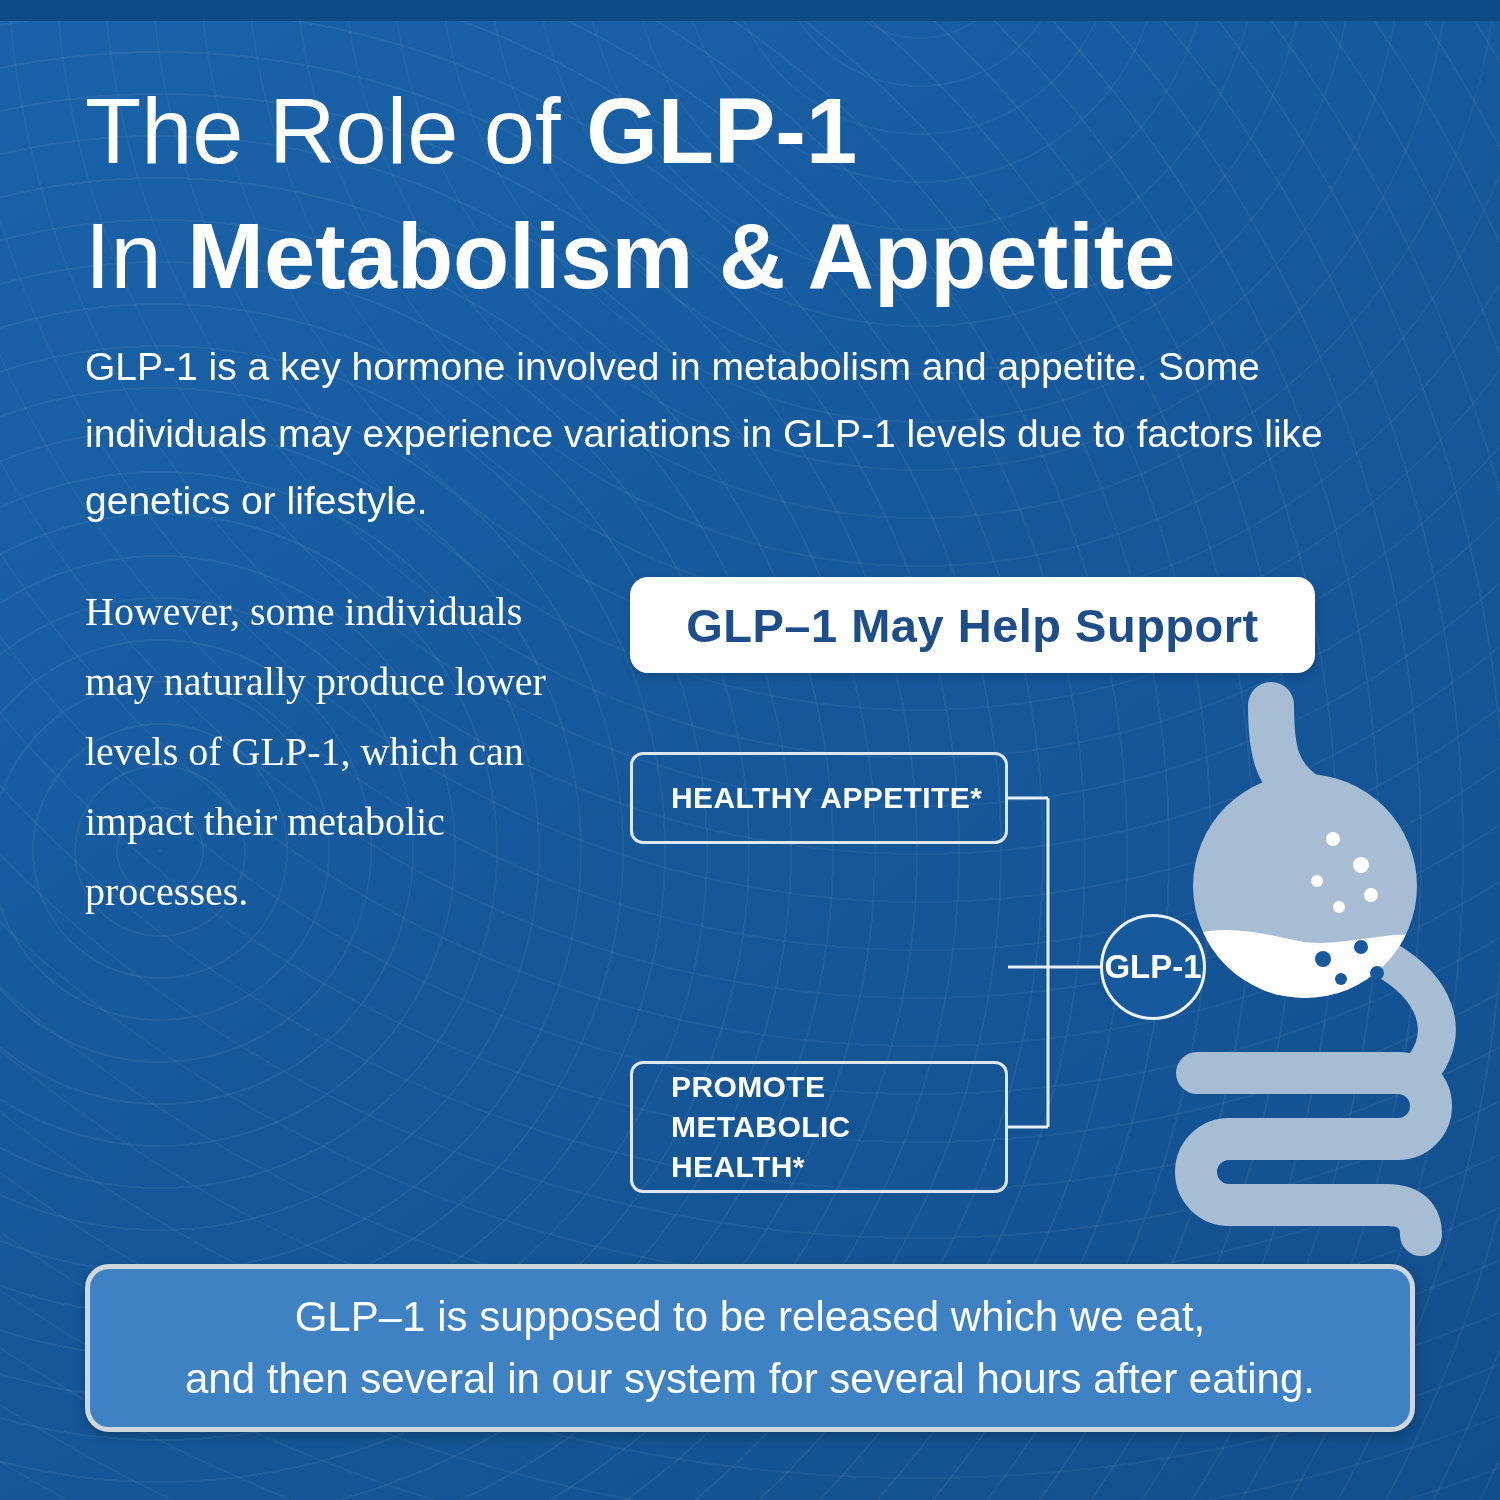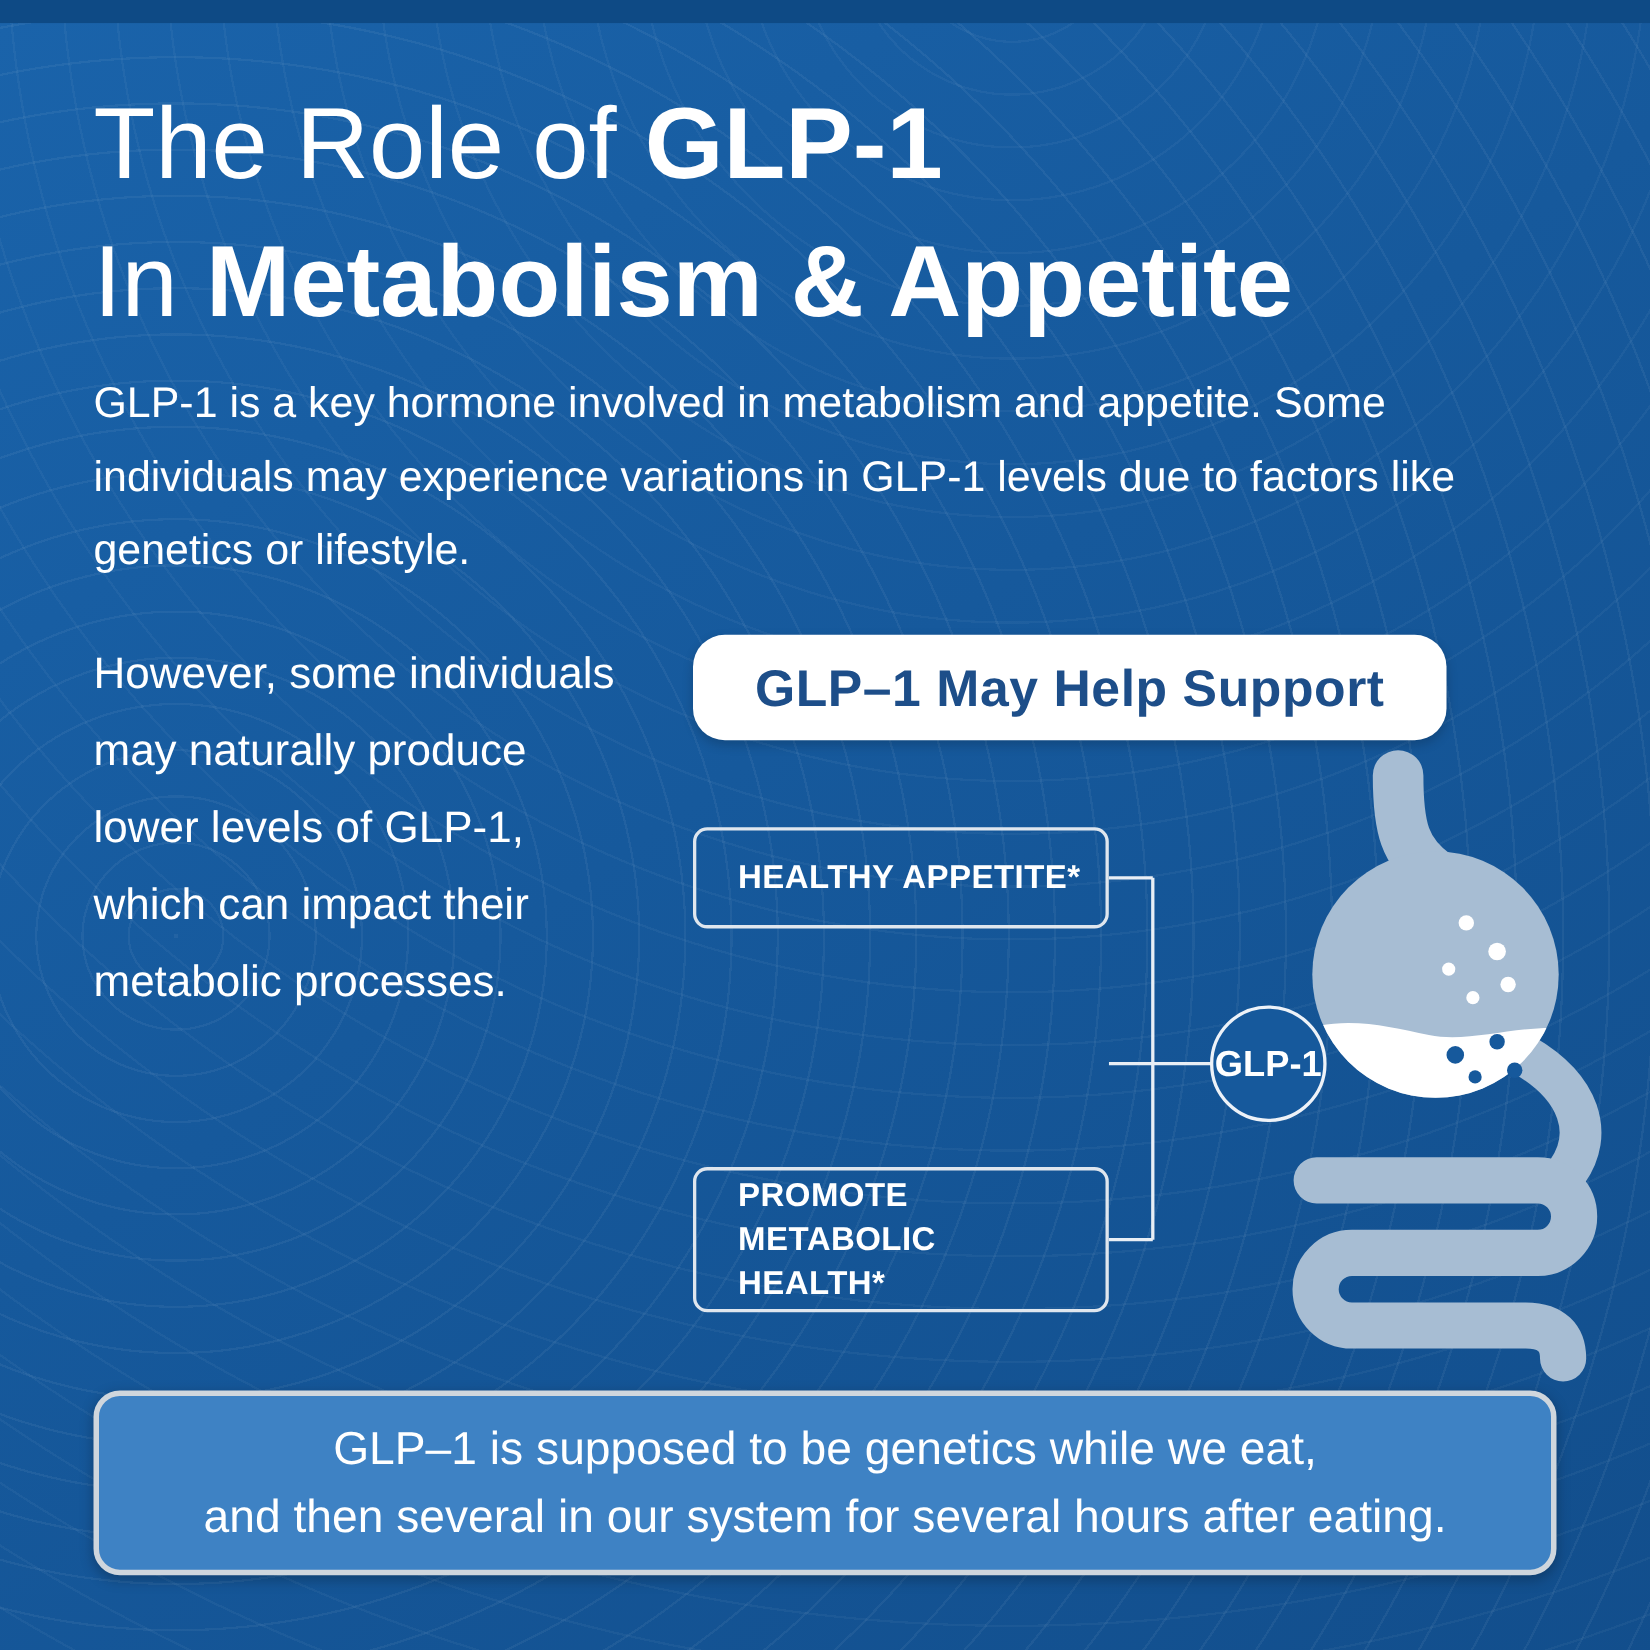--- a/index.html
+++ b/index.html
@@ -32,27 +32,27 @@
 
   
   .intro{
     left:85px;top:312px;width:1360px;
     font-size:39px;line-height:67px;font-weight:400;
   }
 
   
   .side-para{
     left:85px;top:556px;width:495px;
-    font-size:40px;line-height:70px;font-weight:400;
+    font-size:40px;line-height:70px;font-weight:400;font-family:Liberation Serif, serif;
   }
 
   
   .support-pill{
     left:630px;top:556px;width:685px;height:96px;
-    background:#ffffff;border-radius:29px;
+    background:#ffffff;border-radius:18px;
     display:flex;align-items:center;justify-content:center;
     box-shadow:0 4px 10px rgba(0,0,0,0.18);
   }
   .support-pill span{
     color:#1d4e89;font-size:47px;font-weight:700;letter-spacing:0.5px;
   }
 
   
   .benefit-box{
     left:630px;width:378px;
@@ -161,17 +161,17 @@
       <circle cx="174" cy="226" r="6" fill="#FFFFFF"></circle>
 
       <circle cx="158" cy="278" r="8" fill="#16599C"></circle>
       <circle cx="196" cy="266" r="7" fill="#16599C"></circle>
       <circle cx="212" cy="292" r="7" fill="#16599C"></circle>
       <circle cx="176" cy="298" r="6" fill="#16599C"></circle>
     </svg>
   </div>
 
   <div class="layer banner">
-    <p><span class="b">GLP–1</span><span> is supposed to be genetics while we eat,</span></p>
+    <p><span class="b">GLP–1</span><span> is supposed to be released which we eat,</span></p>
     <p><span>and then </span><span class="b">several</span><span> in our system for </span><span class="b">several hours</span><span> after eating.</span></p>
   </div>
 
 </div>
 
 </body></html>

